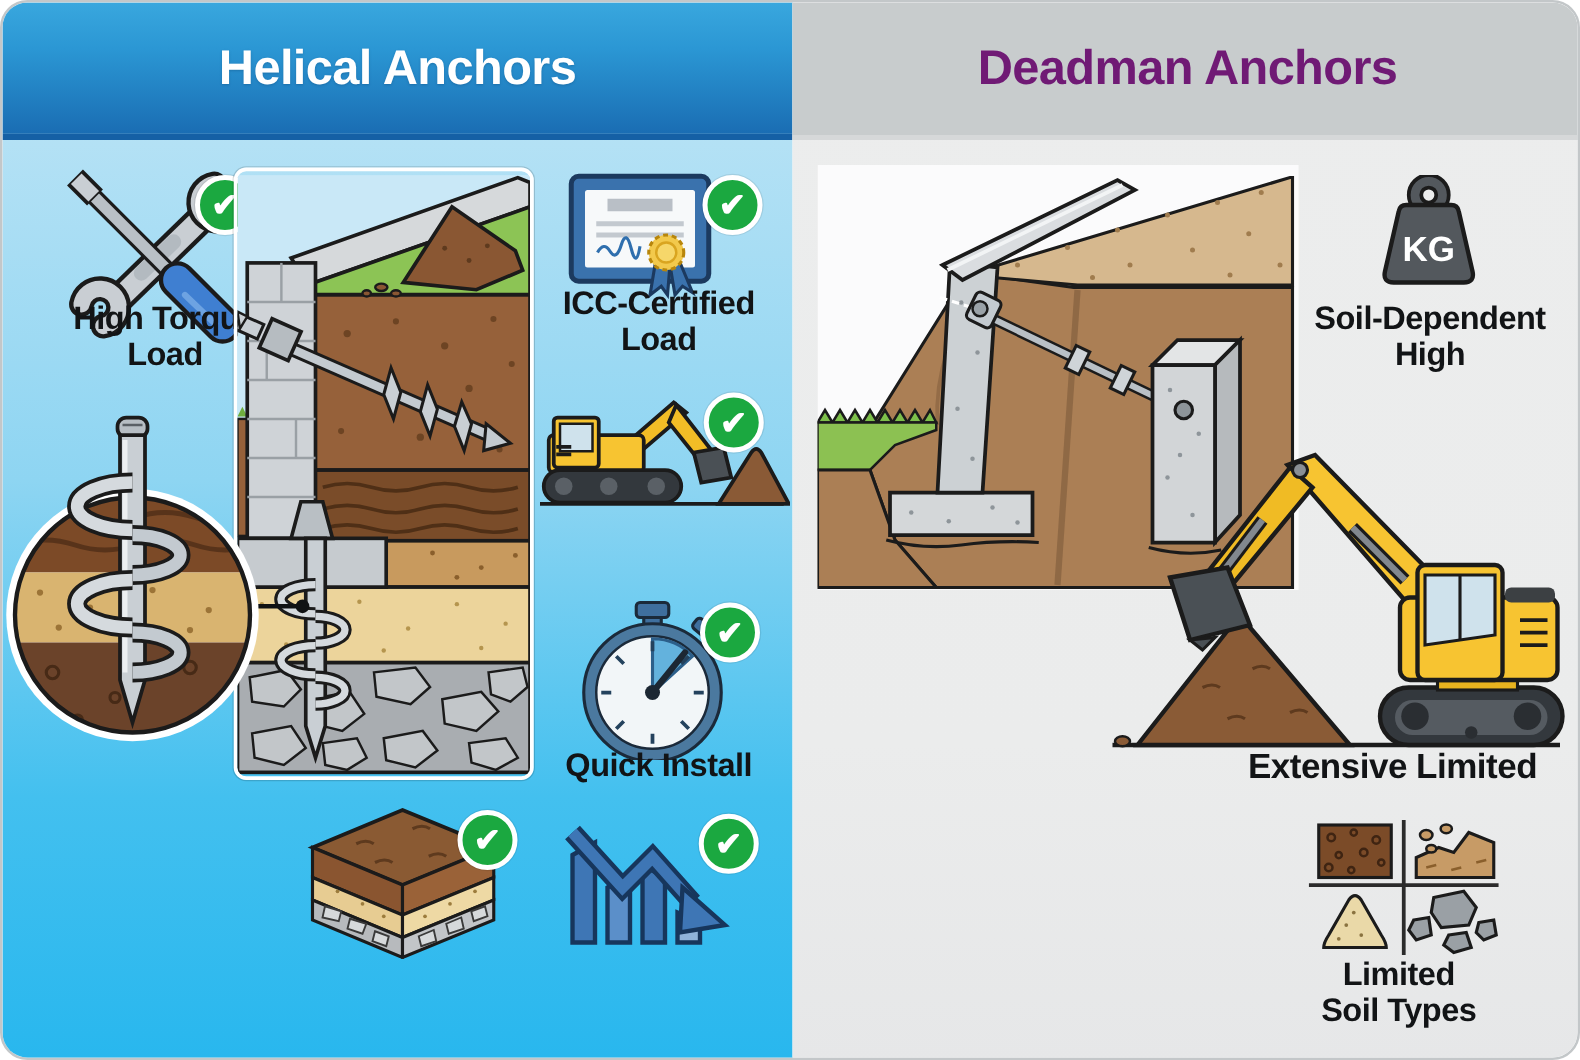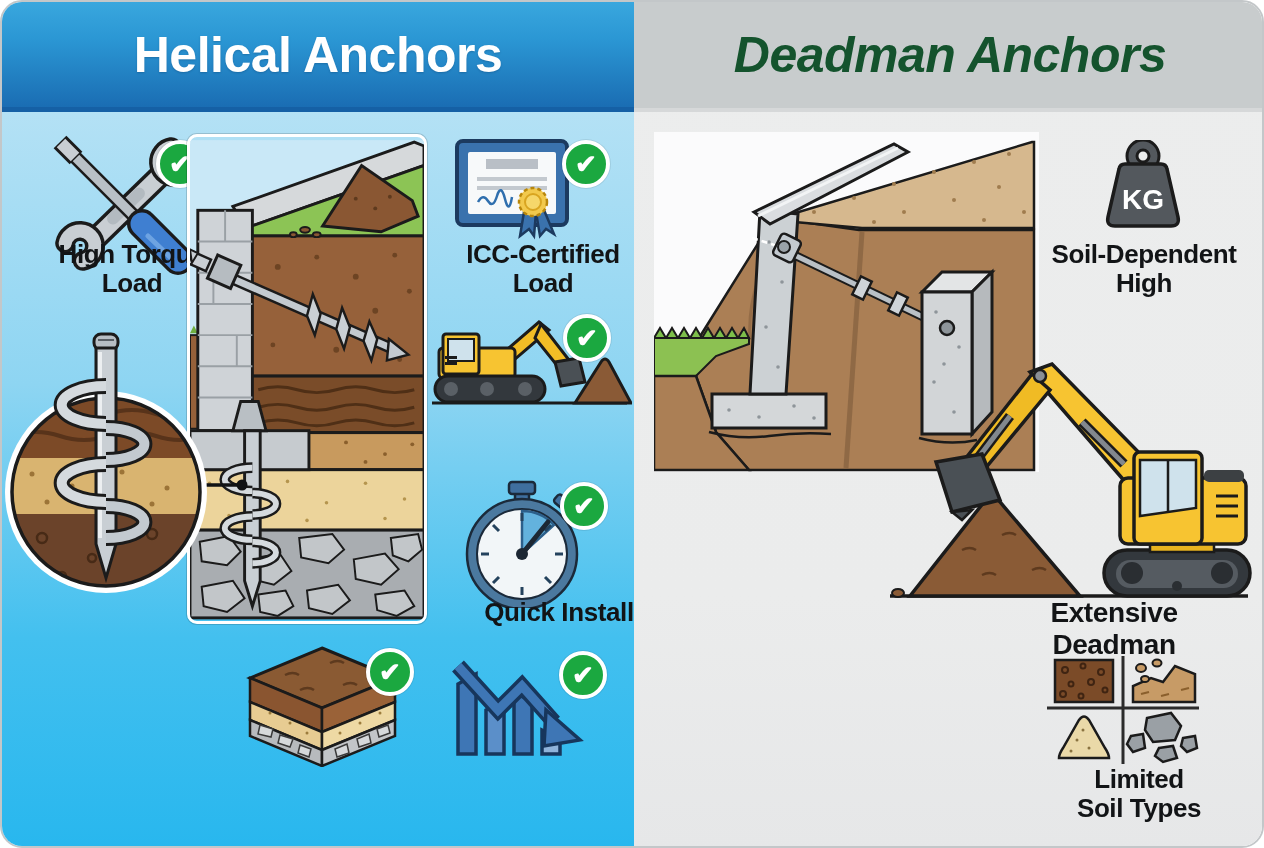--- a/index.html
+++ b/index.html
@@ -4,23 +4,23 @@
 <style>
   html,body{margin:0;padding:0;background:#ffffff;font-family:"Liberation Sans",sans-serif;}
   .card{position:relative;width:1264px;height:848px;border-radius:22px;overflow:hidden;
         border:2px solid #c3c7c9;box-sizing:border-box;background:#fff;}
   .panel{position:absolute;top:0;height:848px;width:632px;}
   .panel.left{left:0;background:linear-gradient(180deg,#c3e6f6 0%,#8ed5f2 45%,#43c0ef 75%,#28b7ee 100%);}
   .panel.right{left:632px;background:linear-gradient(180deg,#eceded 0%,#ebecec 70%,#e6e7e8 100%);}
   .hdr{position:absolute;top:0;left:0;width:100%;height:110px;display:flex;align-items:center;justify-content:center;}
   .hdr.blue{background:linear-gradient(180deg,#39a7de 0%,#2b97d4 35%,#1a6db3 100%);border-bottom:5px solid #1560a5;box-sizing:border-box;}
   .hdr.gray{background:#c8cccd;border-bottom:4px solid #d6d8d9;box-sizing:border-box;}
-  .hdr .title{font-size:50px;font-weight:800;letter-spacing:-0.5px;}
+  .hdr .title{font-size:39px;font-weight:800;letter-spacing:-0.5px;}
   .hdr.blue .title{color:#ffffff;text-shadow:0 1px 2px rgba(0,40,80,.25);}
-  .hdr.gray .title{color:#14532d;font-style:italic;}
+  .hdr.gray .title{color:#701a75;}
   .abs{position:absolute;}
   .label{font-weight:800;color:#121416;text-align:center;line-height:1.13;white-space:pre-line;
          font-size:26px;letter-spacing:-0.4px;}
   .check{width:48px;height:48px;border-radius:50%;background:#1ba840;border:4px solid #ffffff;
          box-sizing:border-box;color:#ffffff;display:flex;align-items:center;justify-content:center;
          font-size:26px;font-weight:900;box-shadow:0 0 0 1px rgba(0,0,0,.08);}
   .illu-left{border:3px solid #ffffff;border-radius:10px;overflow:hidden;box-sizing:border-box;
              box-shadow:0 0 0 1px rgba(0,0,0,.15);}
   svg{display:block;}
 </style>
@@ -63,21 +63,21 @@
       <rect x="32" y="21" width="52" height="10" fill="#b9bfc6"></rect>
       <rect x="23" y="39" width="70" height="4" fill="#c3c9cf"></rect>
       <rect x="23" y="48" width="70" height="4" fill="#c3c9cf"></rect>
       <path d="M24,64 q5,-9 10,-1 t9,-5 t8,3 t7,-2" stroke="#2f6fae" stroke-width="2.5" fill="none"></path>
       <polygon points="70,74 66,98 75,91 80,98 82,74" fill="#3a72ad" stroke="#1c3a5f" stroke-width="2.5"></polygon>
       <polygon points="82,74 86,98 92,91 100,96 90,72" fill="#3a72ad" stroke="#1c3a5f" stroke-width="2.5"></polygon>
       <circle cx="79" cy="64" r="14" fill="#f2c94c" stroke="#b8860b" stroke-width="2.5" stroke-dasharray="4 3"></circle>
       <circle cx="79" cy="64" r="8" fill="#f6d76a" stroke="#d9a520" stroke-width="2"></circle>
     </svg>
     <div class="check abs" style="left:560px;top:138px;">✔</div>
-    <div class="label abs" style="left:425px;top:238px;width:200px;padding-left:16px;">ICC-Certified
+    <div class="label abs" style="left:425px;top:226px;width:200px;">ICC-Certified
 Load</div>
 
     <svg class="abs" style="left:425px;top:310px;" width="205" height="96" viewBox="0 0 205 96">
       <line x1="5" y1="91" x2="200" y2="91" stroke="#1b1b1b" stroke-width="3"></line>
       <path d="M148,91 L174,50 Q178,44 182,50 L204,91 Z" fill="#8a5a36" stroke="#1b1b1b" stroke-width="3"></path>
       <polygon points="68,48 112,10 122,18 80,54" fill="#f2bd26" stroke="#1b1b1b" stroke-width="3"></polygon>
       <polygon points="114,12 142,48 132,56 108,26" fill="#f2bd26" stroke="#1b1b1b" stroke-width="3"></polygon>
       <polygon points="128,50 152,46 158,70 134,74" fill="#4a5055" stroke="#1b1b1b" stroke-width="3"></polygon>
       <rect x="12" y="36" width="76" height="30" rx="4" fill="#f7c431" stroke="#1b1b1b" stroke-width="3"></rect>
       <rect x="16" y="22" width="36" height="40" rx="3" fill="#f7c431" stroke="#1b1b1b" stroke-width="3"></rect>
@@ -106,21 +106,21 @@
           <line x1="91" y1="74" x2="99" y2="74"></line>
         <line x1="29" y1="45" x2="35" y2="51"></line>
           <line x1="81" y1="97" x2="87" y2="103"></line>
         <line x1="29" y1="103" x2="35" y2="97"></line>
           <line x1="81" y1="51" x2="87" y2="45"></line>
       </g>
       <line x1="58" y1="74" x2="84" y2="42" stroke="#1c2733" stroke-width="5" stroke-linecap="round"></line>
       <circle cx="58" cy="74" r="6" fill="#1c2733"></circle>
     </svg>
     <div class="check abs" style="left:558px;top:480px;">✔</div>
-    <div class="label abs" style="left:420px;top:596px;width:210px;padding-left:32px;">Quick Install</div>
+    <div class="label abs" style="left:420px;top:596px;width:210px;">Quick Install</div>
 
     <svg class="abs" style="left:243px;top:643px;" width="155" height="122" viewBox="0 0 155 122">
       <polygon points="77,3 150,33 77,63 5,33" fill="#8a5a33" stroke="#1b1b1b" stroke-width="3"></polygon>
       <path d="M40,30 q8,-4 14,0 M85,18 q8,-4 14,0 M98,40 q8,-4 14,0 M55,45 q8,-4 14,0" stroke="#5e3a1e" stroke-width="2.5" fill="none"></path>
       <polygon points="5,33 77,63 77,87 5,57" fill="#8a5530" stroke="#1b1b1b" stroke-width="2.5"></polygon>
       <polygon points="77,63 150,33 150,57 77,87" fill="#9a6238" stroke="#1b1b1b" stroke-width="2.5"></polygon>
       <polygon points="5,57 77,87 77,105 5,75" fill="#e7cc92" stroke="#1b1b1b" stroke-width="2.5"></polygon>
       <polygon points="77,87 150,57 150,75 77,105" fill="#eed9a4" stroke="#1b1b1b" stroke-width="2.5"></polygon>
       <g fill="#9c7c3d">
           <circle cx="25" cy="68" r="1.5"></circle>
@@ -440,21 +440,21 @@
       <rect x="252" y="92" width="68" height="92" rx="6" fill="#f7c431" stroke="#1b1b1b" stroke-width="3.5"></rect>
       <polygon points="258,100 314,100 314,148 258,156" fill="#cfe2ec" stroke="#1b1b1b" stroke-width="2.5"></polygon>
       <line x1="286" y1="100" x2="286" y2="152" stroke="#1b1b1b" stroke-width="2.5"></line>
       <g stroke="#1b1b1b" stroke-width="3">
           <line x1="334" y1="136" x2="356" y2="136"></line>
           <line x1="334" y1="146" x2="356" y2="146"></line>
           <line x1="334" y1="156" x2="356" y2="156"></line>
         </g>
       <rect x="322" y="110" width="40" height="12" rx="5" fill="#3c4043"></rect>
     </svg>
-    <div class="label abs" style="left:355px;top:595px;width:250px;font-size:28px;">Extensive Deadman</div>
+    <div class="label abs" style="left:355px;top:595px;width:250px;font-size:28px;">Extensive Limited</div>
 
     <svg class="abs" style="left:413px;top:654px;" width="152" height="114" viewBox="0 0 152 114">
       <line x1="76" y1="0" x2="76" y2="108" stroke="#2b2b2b" stroke-width="3"></line>
       <line x1="0" y1="52" x2="152" y2="52" stroke="#2b2b2b" stroke-width="3"></line>
       <rect x="8" y="4" width="58" height="42" fill="#7b4b28" stroke="#1b1b1b" stroke-width="2.5"></rect>
       <g fill="none" stroke="#3f2412" stroke-width="2">
           <circle cx="18" cy="14" r="3"></circle>
           <circle cx="36" cy="10" r="2.5"></circle>
           <circle cx="54" cy="16" r="3"></circle>
           <circle cx="24" cy="28" r="2.5"></circle>
@@ -481,16 +481,16 @@
           <circle cx="36" cy="74" r="1.5"></circle>
           <circle cx="24" cy="95" r="1.5"></circle>
         </g>
       <g fill="#9aa0a5" stroke="#1b1b1b" stroke-width="2.5">
         <polygon points="100,62 124,57 134,70 128,84 106,86 98,74"></polygon>
         <polygon points="84,80 96,78 98,92 86,96 80,88"></polygon>
         <polygon points="112,92 126,90 130,102 116,106 108,100"></polygon>
         <polygon points="136,82 148,80 150,92 140,96 134,90"></polygon>
       </g>
     </svg>
-    <div class="label abs" style="left:420px;top:763px;width:170px;">Limited
+    <div class="label abs" style="left:400px;top:763px;width:170px;">Limited
 Soil Types</div>
   </div>
 </div>
 
 </body></html>

